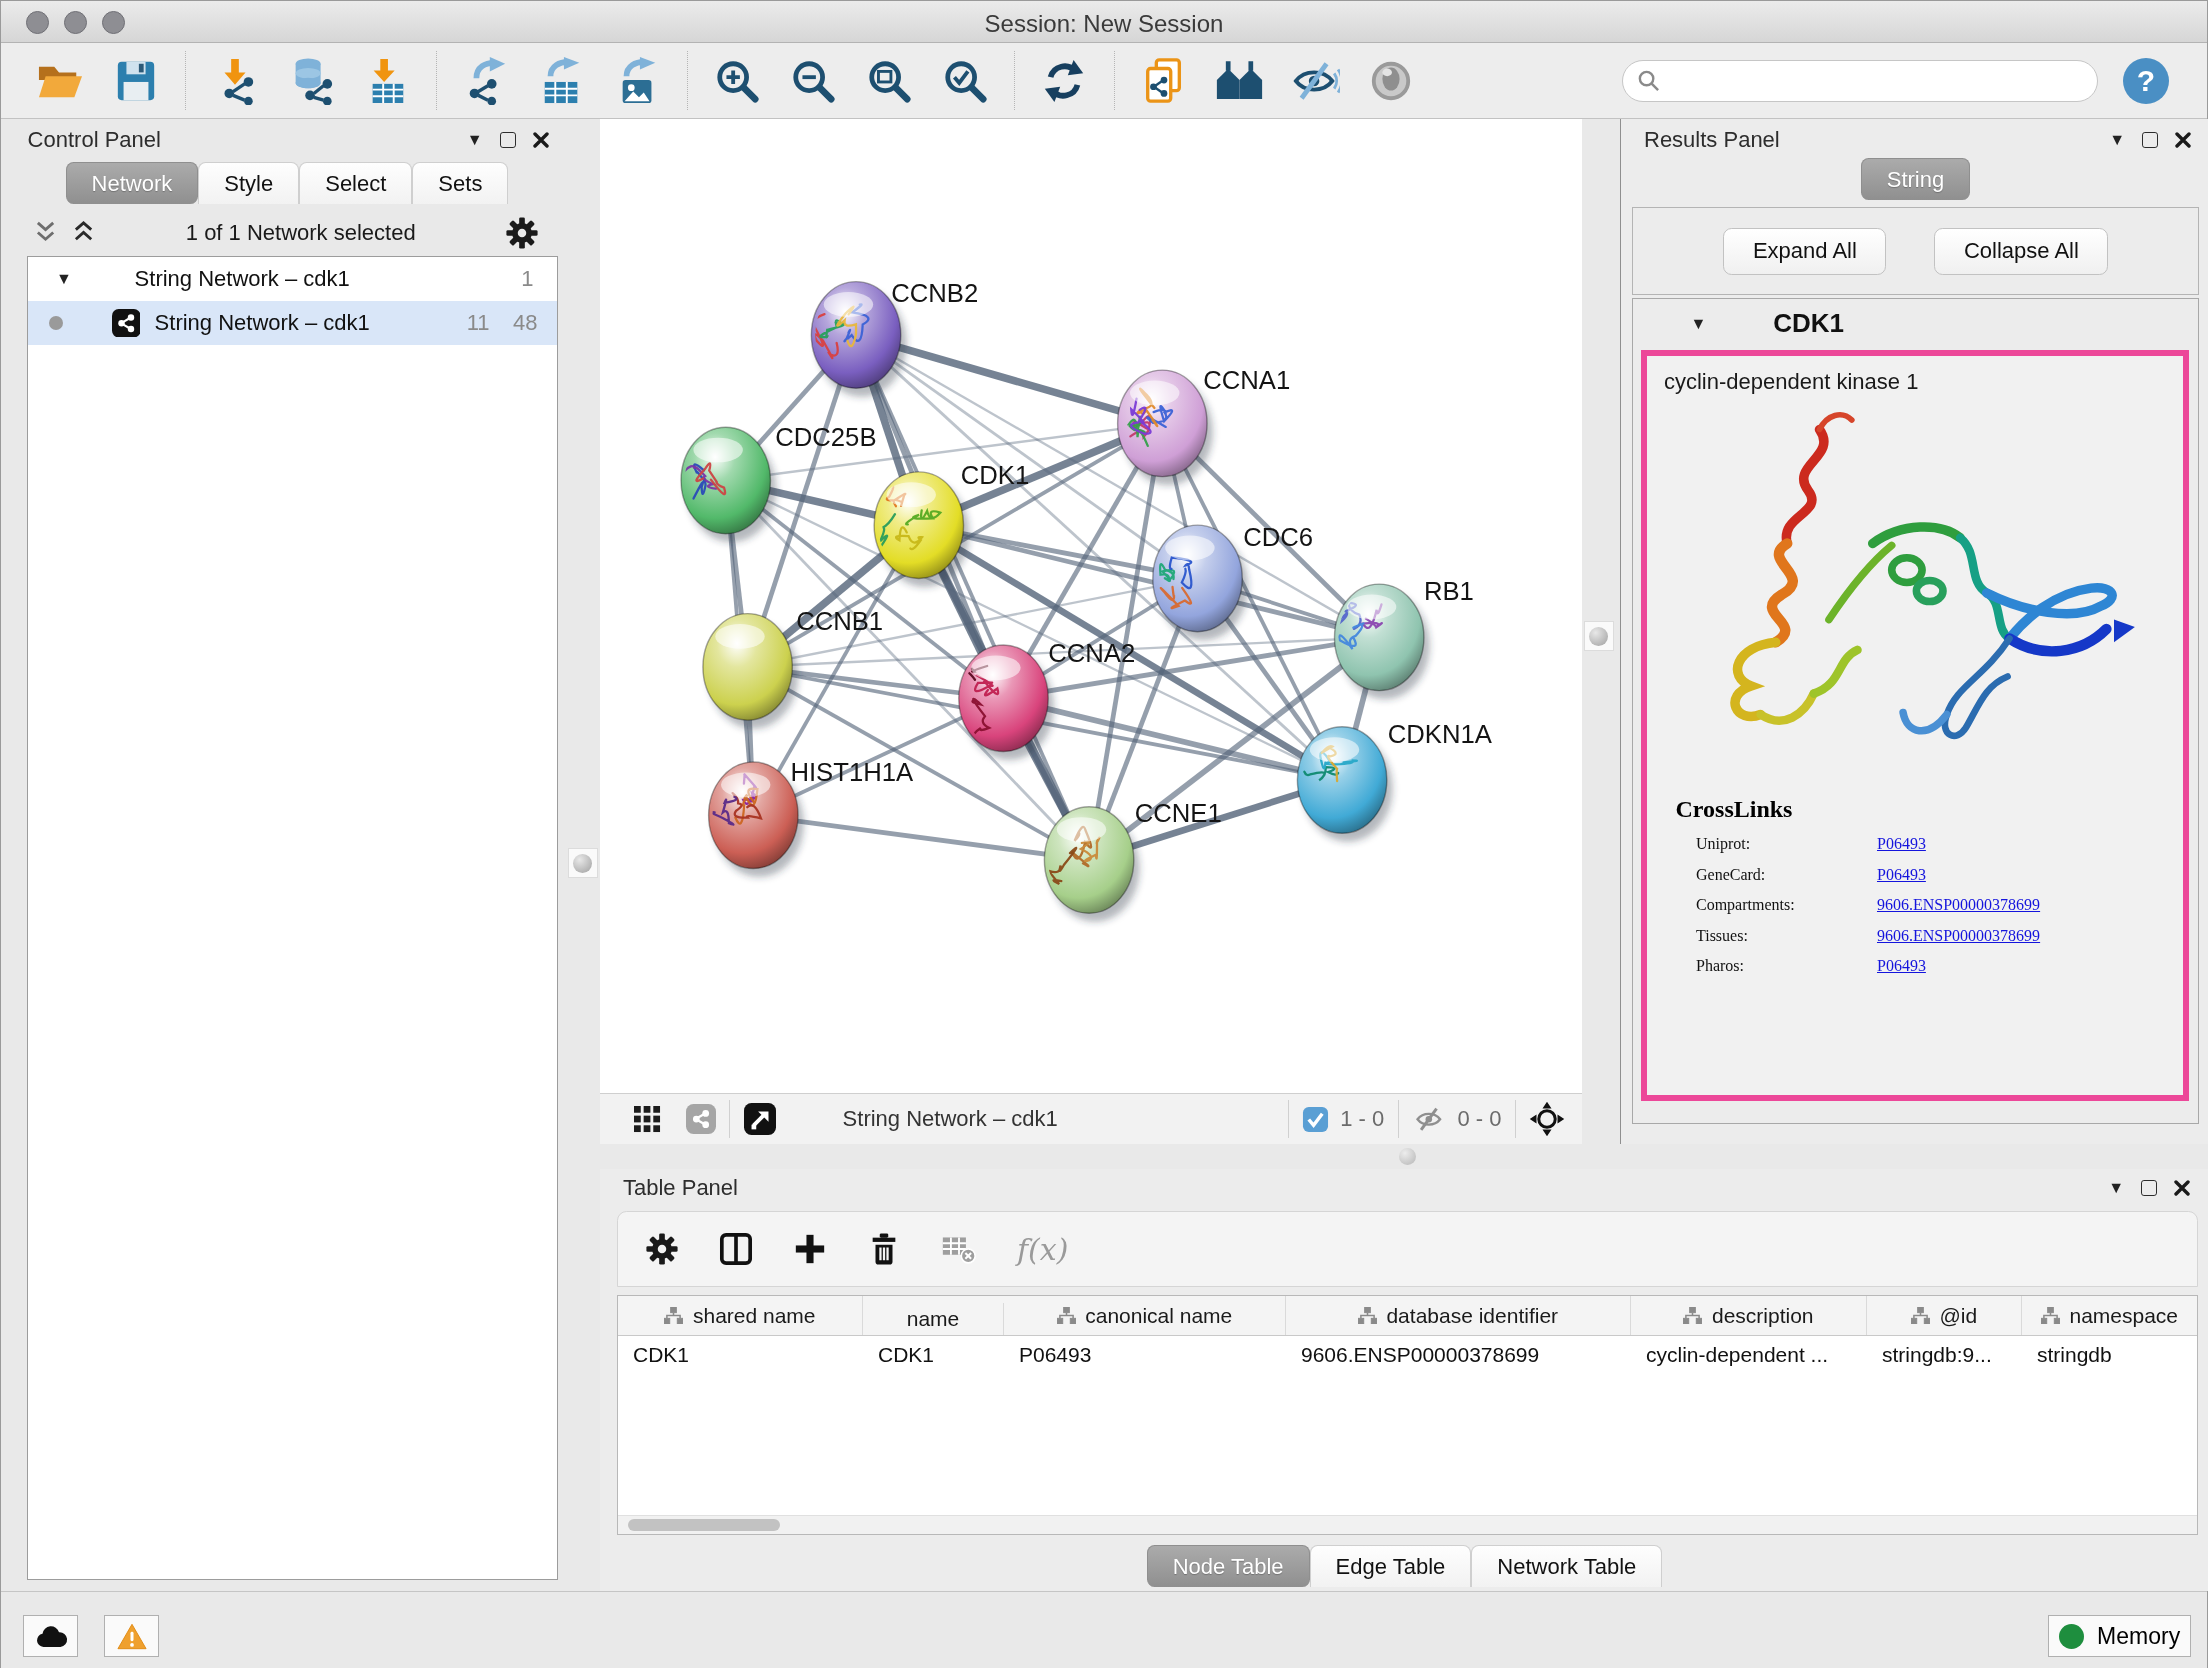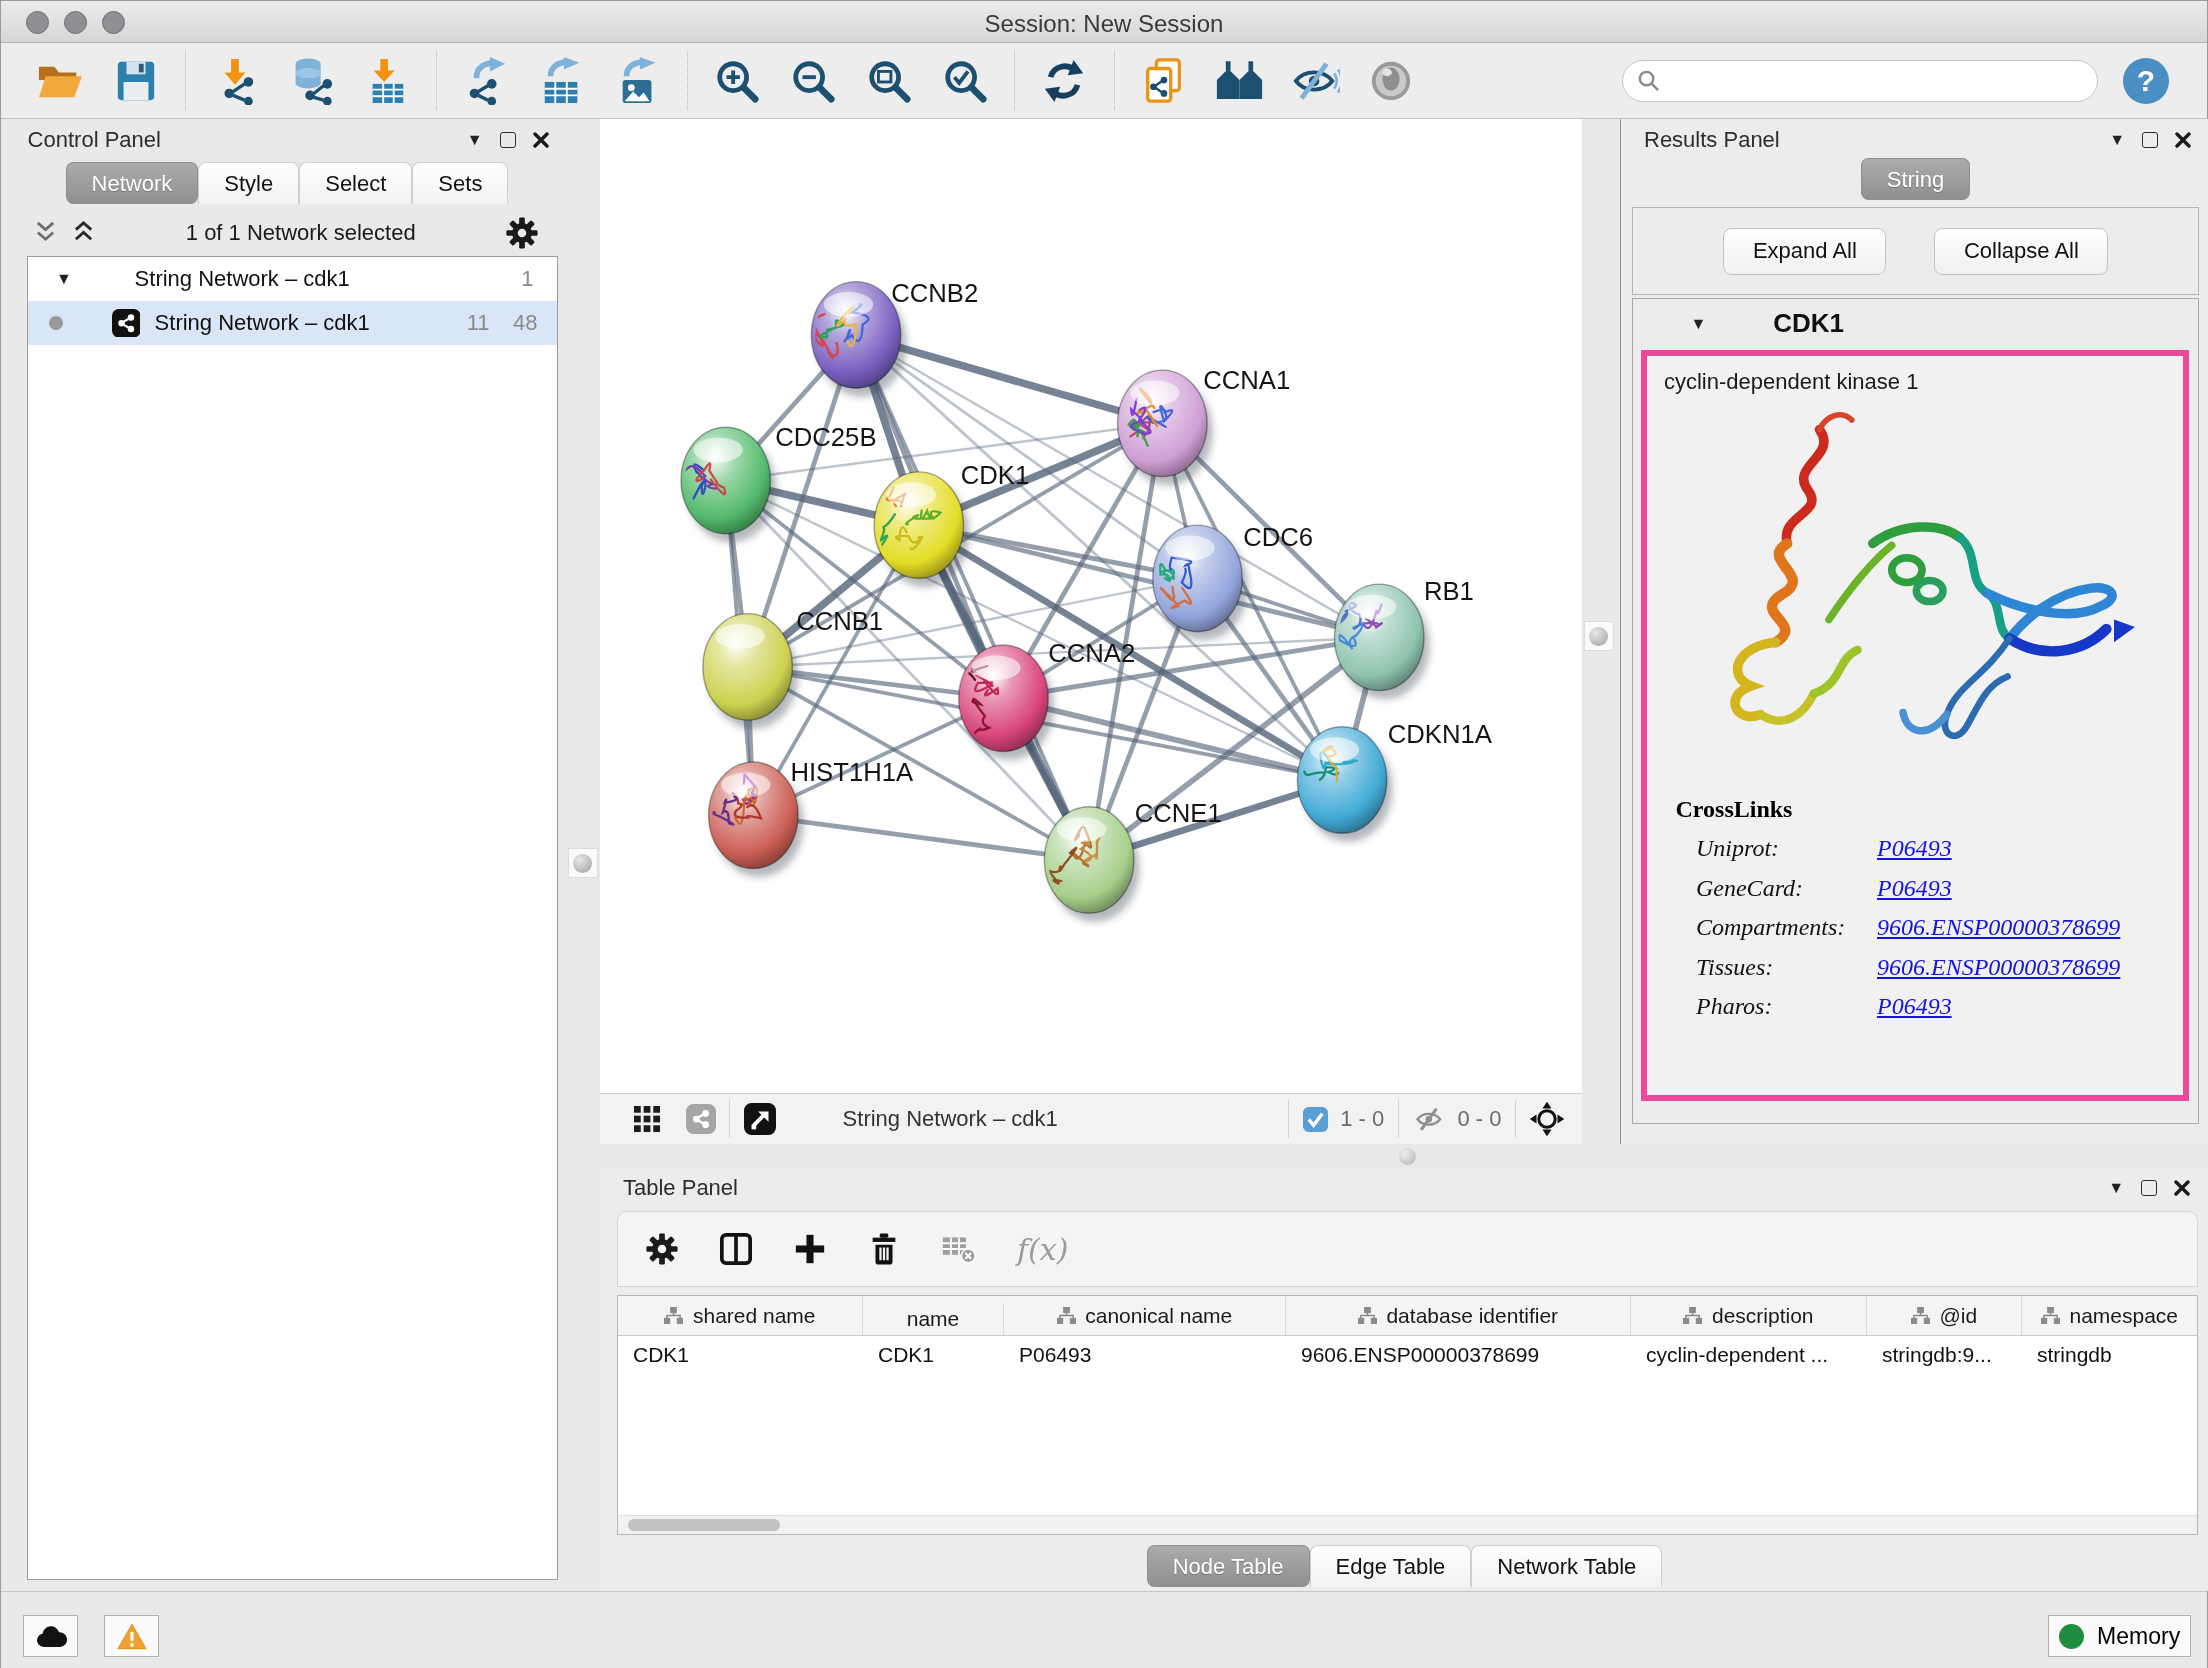--- a/index.html
+++ b/index.html
@@ -72,21 +72,21 @@
     border-radius:8.6px; padding:9.5px 28.5px; color:#111; }
   .rp-scroll { position:absolute; left:11.4px; top:179px; width:567px; height:826px; border:1.9px solid #a8a8a8;
     background:#ececec; }
   .rp-entry-head { height:49px; display:flex; align-items:center; padding-left:57px; gap:67px; }
   .rp-entry-name { font-size:26px; font-weight:bold; color:#111; }
   .rp-entry-body { position:absolute; left:7.6px; top:51px; width:548px; height:751px; background:#f1f1f1;
     border:6px solid #ec4899; }
   .rp-desc { font-size:22px; color:#1a1a1a; padding:13.3px 0 0 17px; }
   .xl { font-family:"Liberation Serif", serif; }
   .xl-title { font-size:24px; font-weight:bold; color:#000; margin:15px 0 5.7px 28.5px; }
-  .xl-row { display:flex; font-size:24px; margin:12.4px 0 0 49px;font-style:italic; }
+  .xl-row { display:flex; font-size:16px; margin:12.4px 0 0 49px; }
   .xl-label { width:181px; color:#111; }
   .xl-link { color:#1414dd; text-decoration:underline; }
 
   
   #table-panel { position:absolute; left:599px; top:1168px; width:1609px; height:422px; background:#ececec; }
   .tp-head { display:flex; justify-content:space-between; align-items:center; padding:5.7px 19px 1.9px 23px; }
   .tp-toolbar { position:absolute; left:17px; top:42px; width:1581px; height:76px; background:#f4f4f4;
     border:1px solid #d5d5d5; border-radius:9.5px 9.5px 0 0; display:flex; align-items:center; padding-left:27px; gap:40px; }
   .fx { font-family:"DejaVu Serif", serif; font-style:italic; font-size:30px; color:#9a9a9a; }
   .tp-table { position:absolute; left:17px; top:126px; width:1581px; height:240px; background:#fff;

